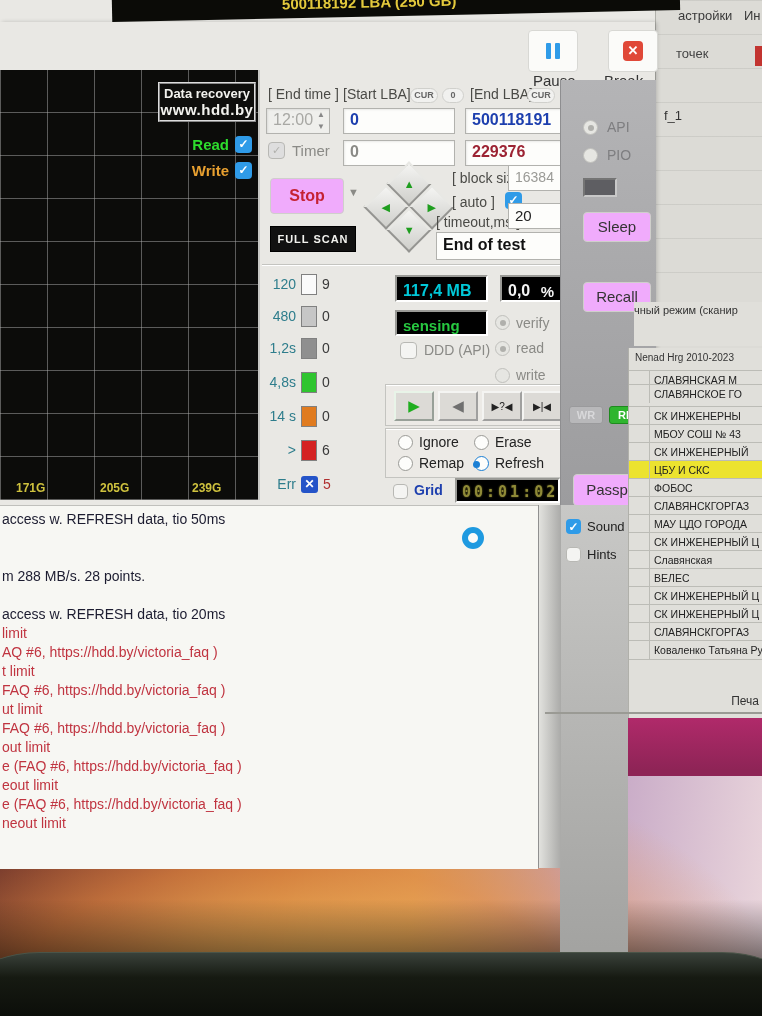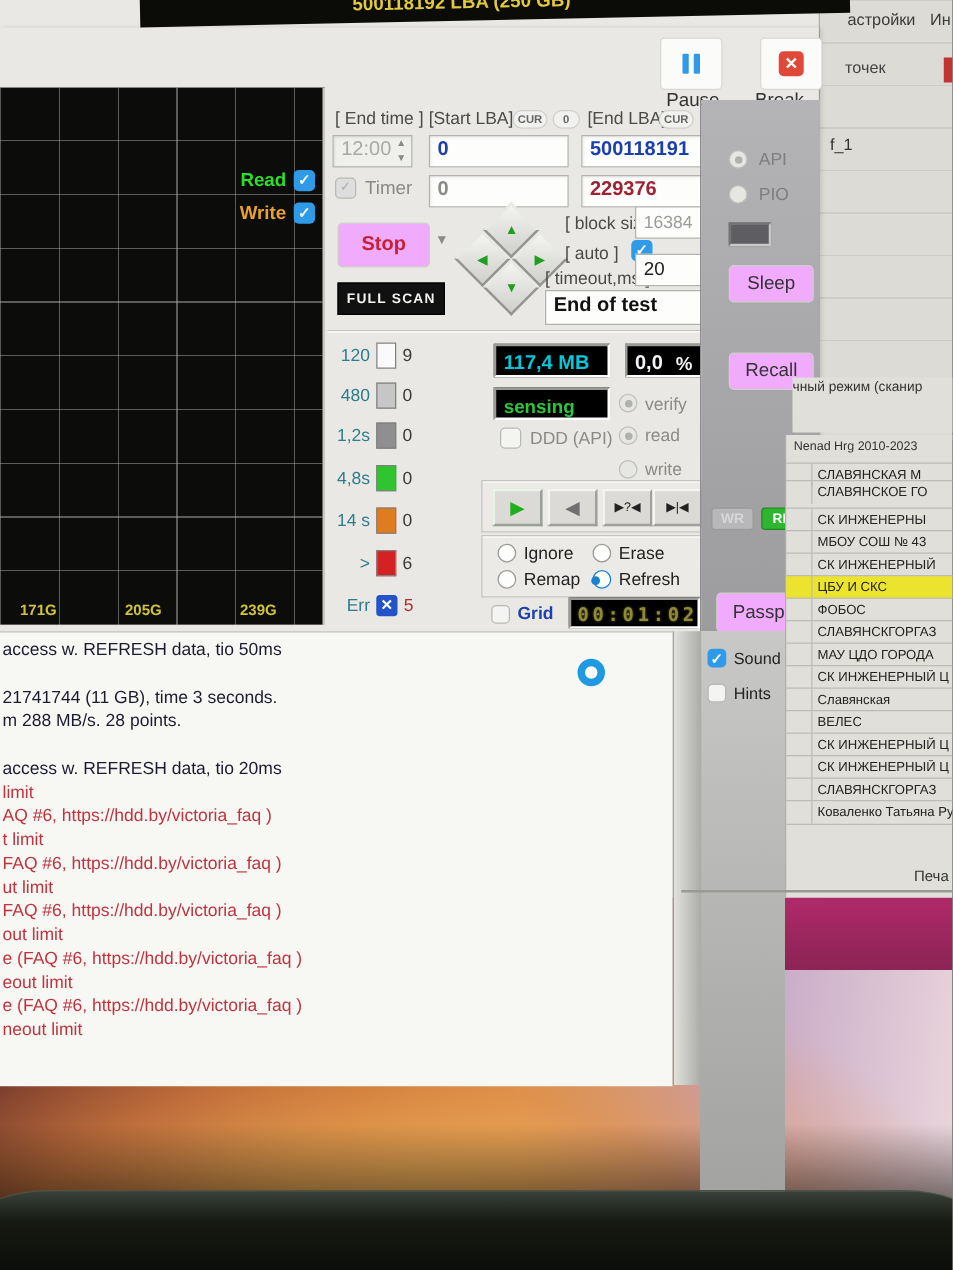--- a/index.html
+++ b/index.html
@@ -222,20 +222,24 @@
     <div class="toolbtn" style="left:528px;top:8px;">
       <span class="pause-icon"></span>
     </div>
     <span class="toolbtn-label" style="left:533px;top:50px;">Pause</span>
     <div class="toolbtn" style="left:608px;top:8px;">
       <span class="break-icon">✕</span>
     </div>
     <span class="toolbtn-label" style="left:604px;top:50px;">Break All</span>
 
     <div id="graph" class="abs">
+      <div id="badge">
+        <div class="l1">Data recovery</div>
+        <div class="l2">www.hdd.by</div>
+      </div>
       <div class="graph-chk" style="top:66px;color:#2ddd2d;">
         <span>Read</span>
         <span class="cb on"></span>
       </div>
       <div class="graph-chk" style="top:92px;color:#e8a030;">
         <span>Write</span>
         <span class="cb on"></span>
       </div>
       <span class="tick" style="left:16px;">171G</span>
       <span class="tick" style="left:100px;">205G</span>
@@ -401,21 +405,20 @@
     <div class="chkrow" style="left:6px;top:42px;">
       <span class="cb off" style="width:15px;height:15px;"></span>
       <span>Hints</span>
       </div>
   </div>
   <div id="strip" class="abs"></div>
 
   <div id="log" class="abs">
     <div class="logline log-dark" style="top:5px;">access w. REFRESH data, tio 50ms</div>
     <div class="logline log-dark" style="top:24px;"></div>
-    <div class="logline log-dark" style="top:43px;">21741744 (11 GB), time 3 seconds.</div>
     <div class="logline log-dark" style="top:62px;">m 288 MB/s. 28 points.</div>
     <div class="logline log-dark" style="top:81px;"></div>
     <div class="logline log-dark" style="top:100px;">access w. REFRESH data, tio 20ms</div>
     <div class="logline log-red" style="top:119px;">limit</div>
     <div class="logline log-red" style="top:138px;">AQ #6, https://hdd.by/victoria_faq )</div>
     <div class="logline log-red" style="top:157px;">t limit</div>
     <div class="logline log-red" style="top:176px;">FAQ #6, https://hdd.by/victoria_faq )</div>
     <div class="logline log-red" style="top:195px;">ut limit</div>
     <div class="logline log-red" style="top:214px;">FAQ #6, https://hdd.by/victoria_faq )</div>
     <div class="logline log-red" style="top:233px;">out limit</div>

